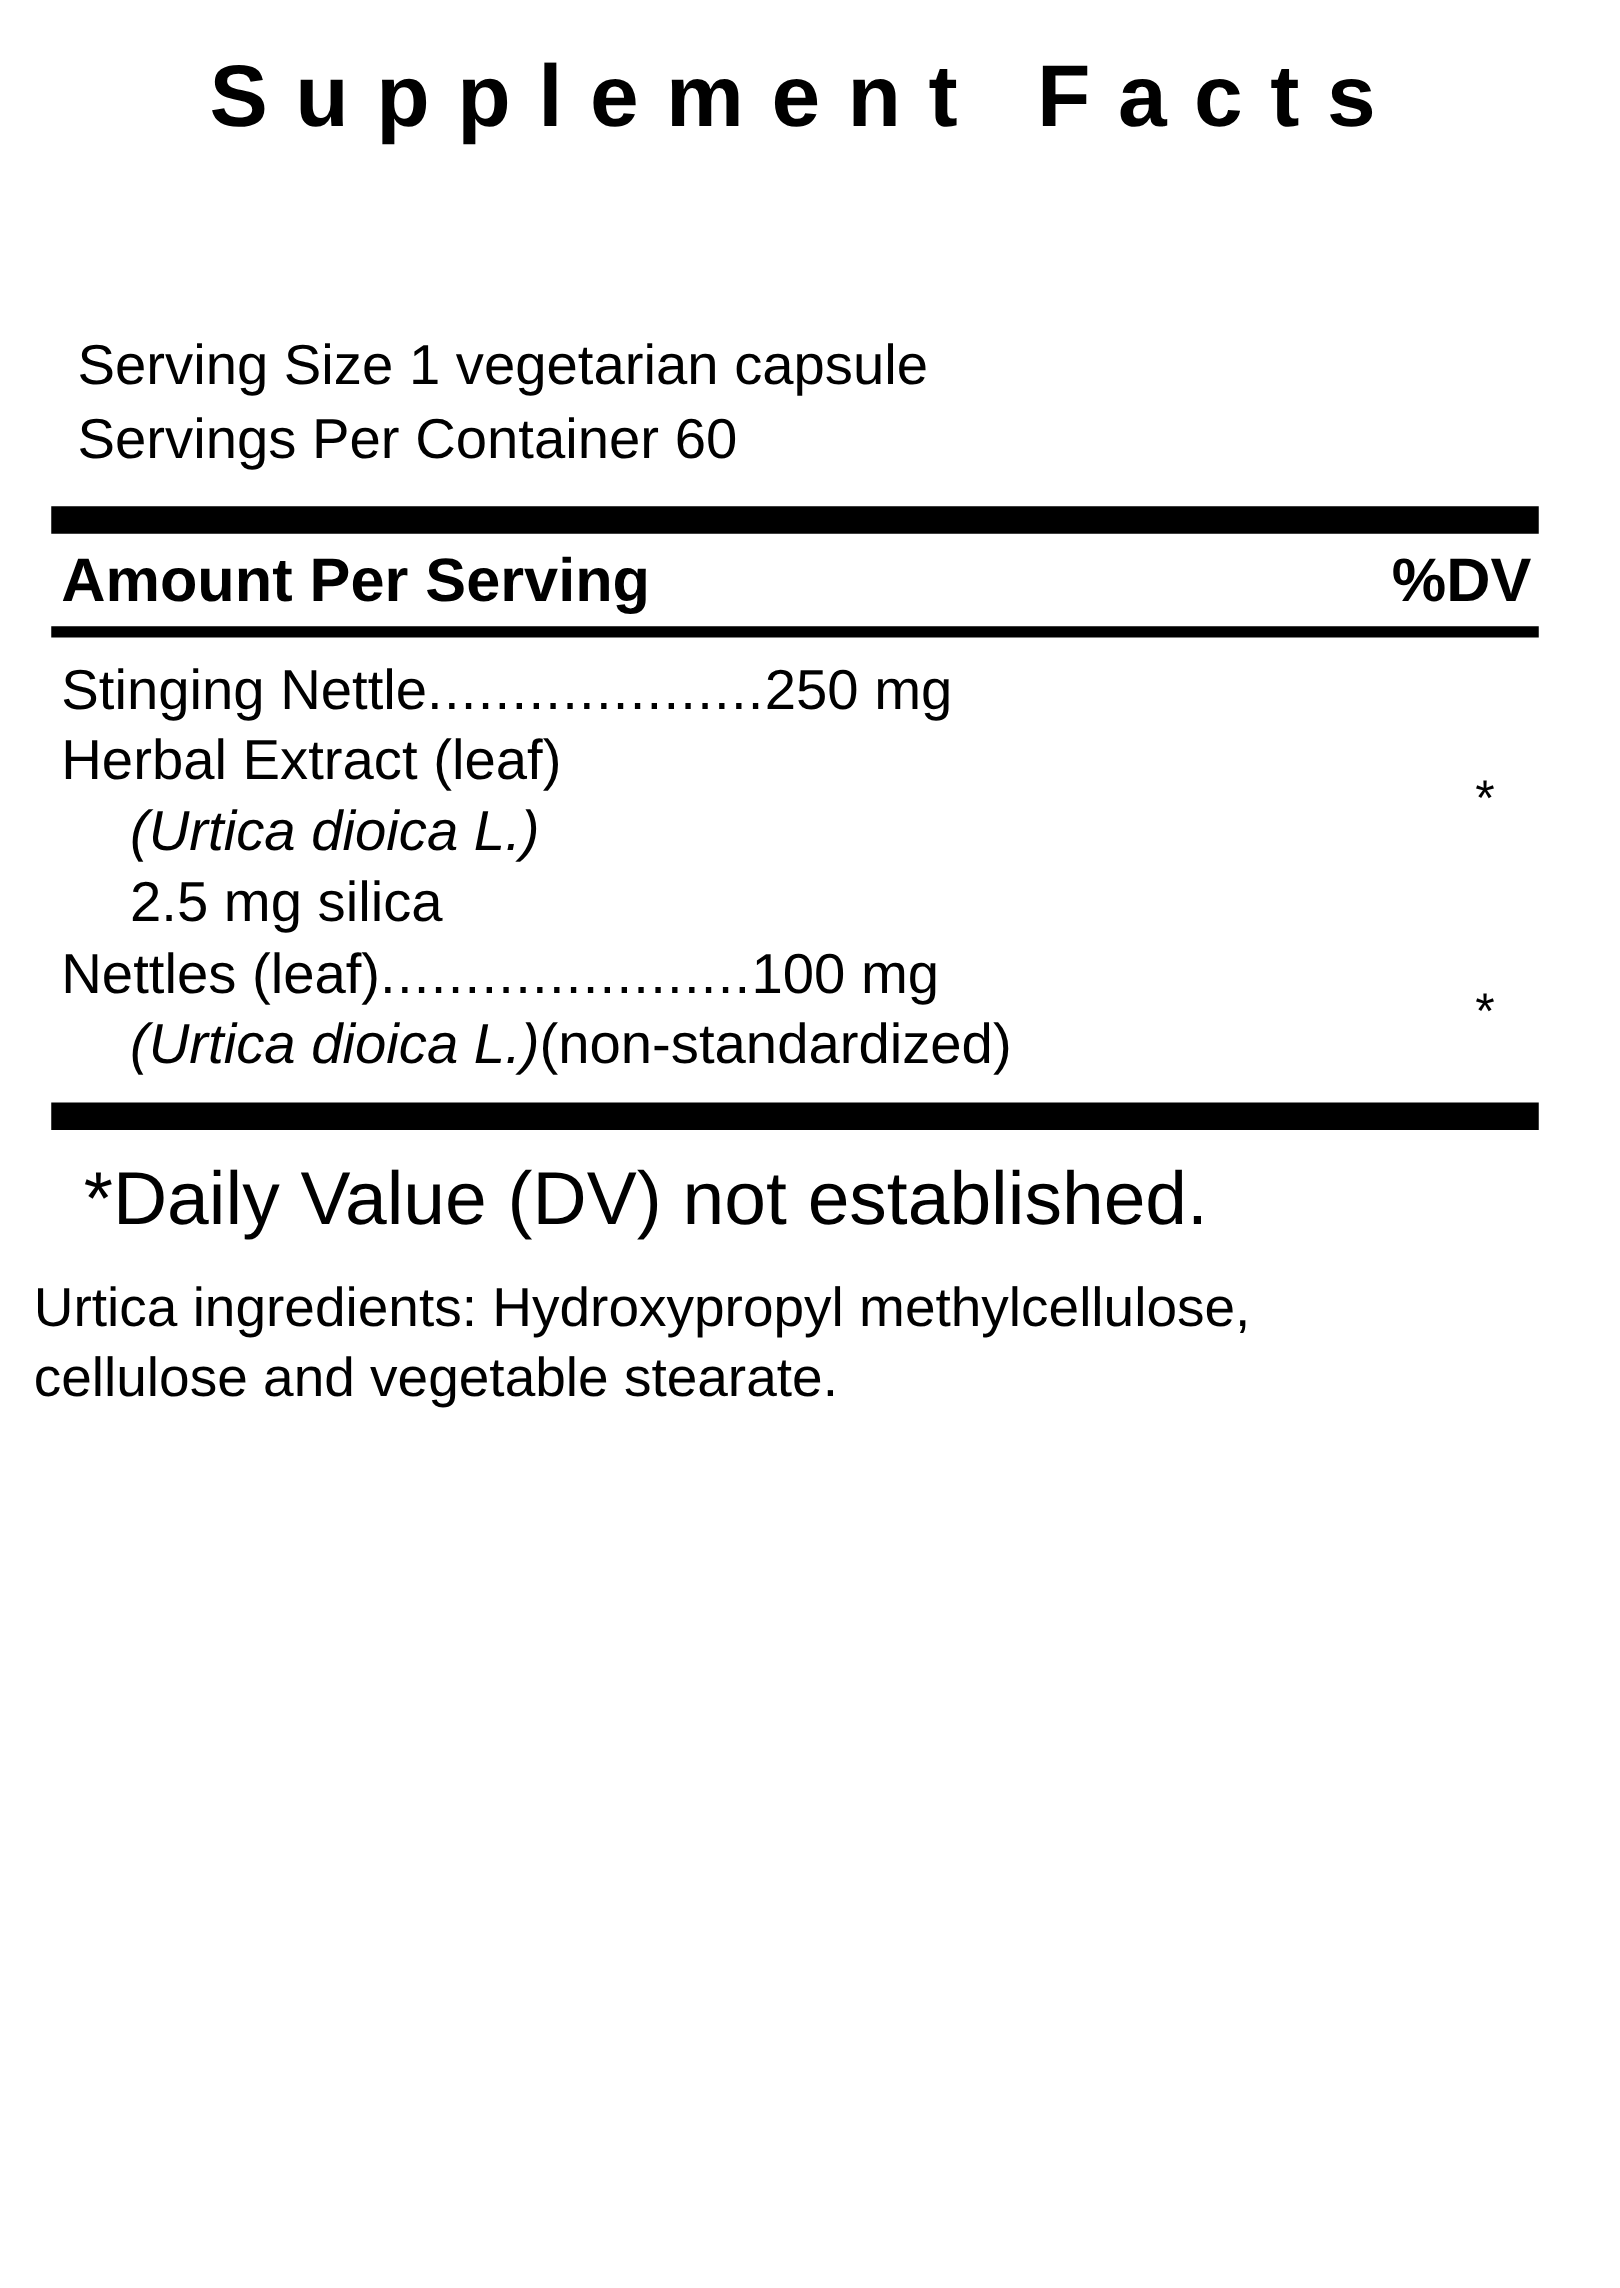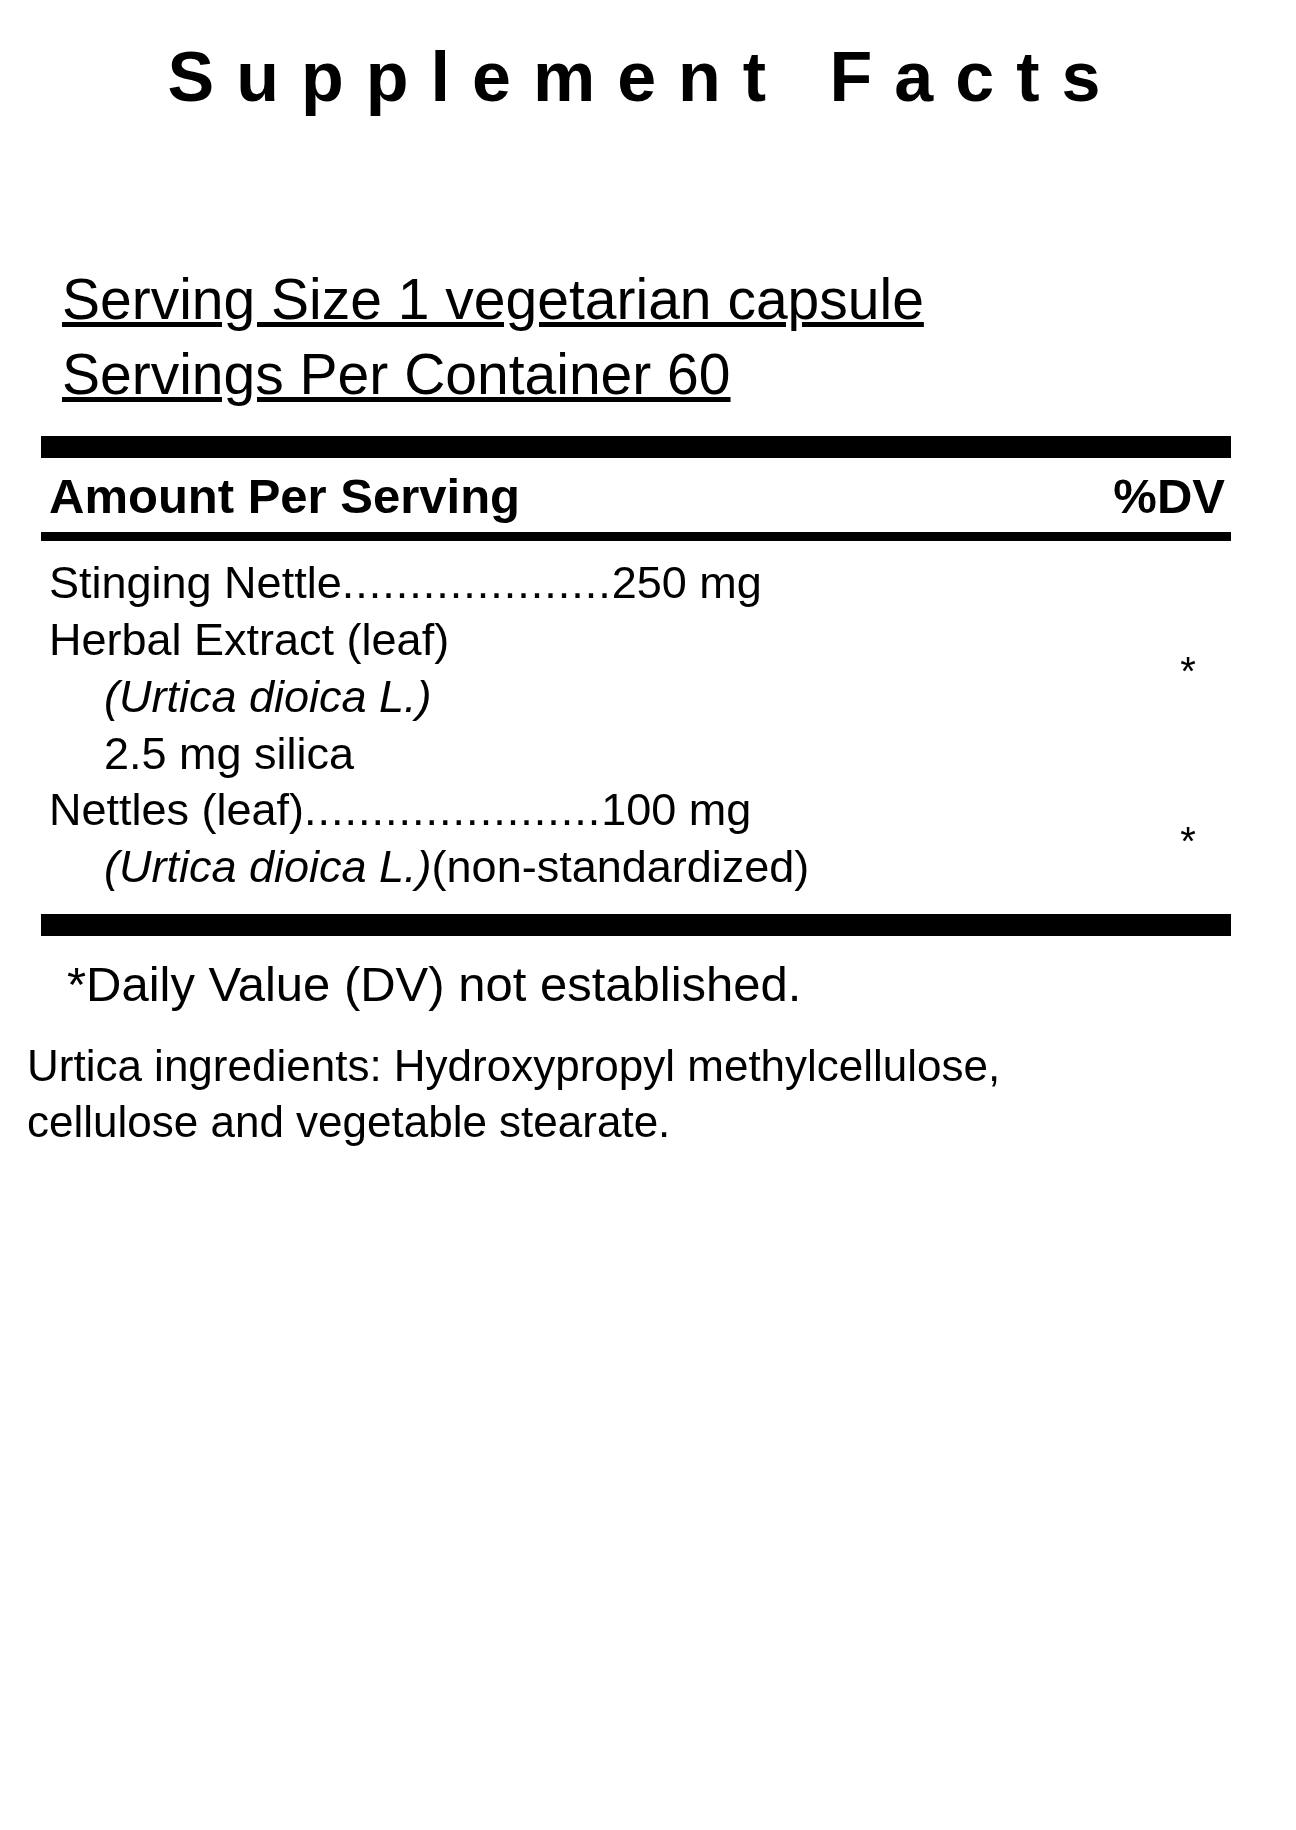--- a/index.html
+++ b/index.html
@@ -27,23 +27,22 @@
     letter-spacing: 22px;
     text-align: center;
     line-height: 1;
     padding-top: 42px;
     padding-left: 18px;
     white-space: nowrap;
   }
   .serving-block {
     margin-top: 150px;
     padding-left: 62px;
-    font-size: 57px;
+    font-size: 45px;
     line-height: 1.32;
-    text-decoration: underline;
   }
   .serving-line {
     white-space: nowrap;
   }
   .rule-thick {
     margin: 0 auto;
     margin-top: 24px;
     width: 1190px;
     height: 22px;
     background: #000000;
@@ -109,21 +108,21 @@
     display: flex;
     align-items: baseline;
     white-space: nowrap;
   }
   .dots-line .dots {
     letter-spacing: 1px;
   }
   .footnote {
     width: 1190px;
     margin: 0 auto;
-    font-size: 49px;
+    font-size: 60px;
     padding-top: 20px;
     padding-left: 26px;
     box-sizing: border-box;
   }
   .other {
     width: 1250px;
     margin: 0 auto;
     font-size: 44px;
     line-height: 1.28;
     padding-top: 26px;

